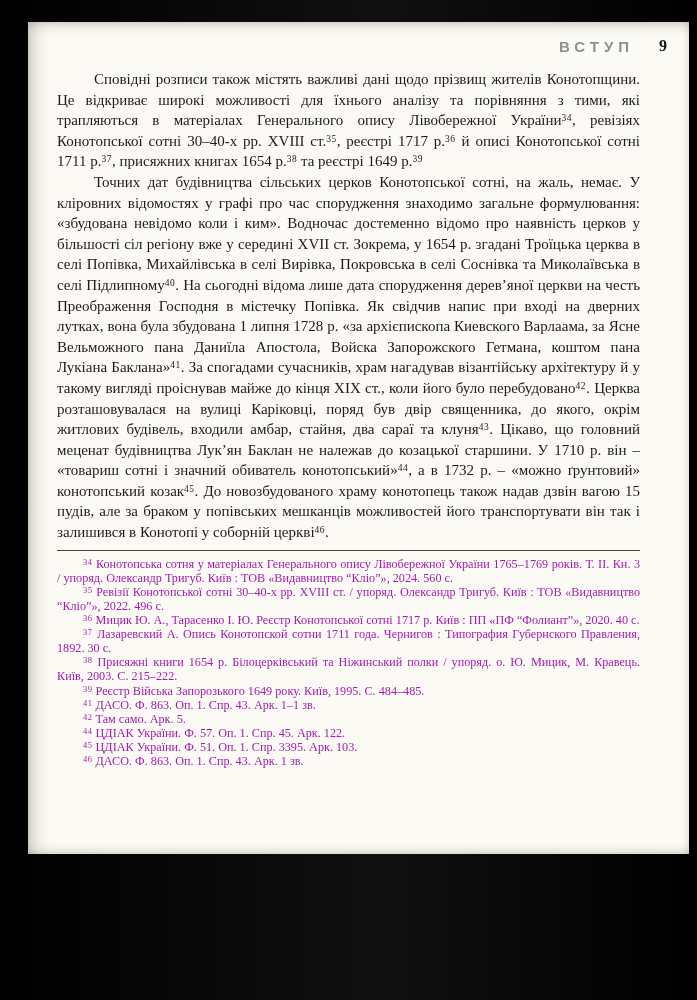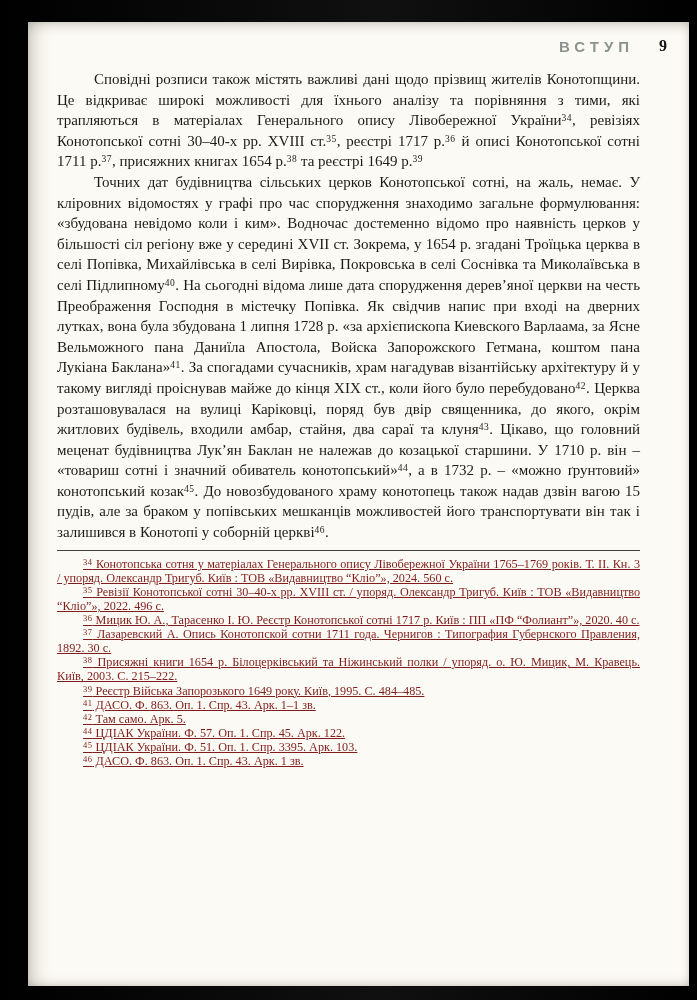--- a/index.html
+++ b/index.html
@@ -6,21 +6,21 @@
   body {
     width:697px; height:1000px; position:relative; overflow:hidden;
     background:#0a0a0a;
     font-family:"Liberation Serif", serif;
   }
   .scan-surround {
     position:absolute; inset:0;
     background:linear-gradient(90deg,#000 0%,#101010 55%,#000 100%);
   }
   .page {
-    position:absolute; left:28px; top:22px; width:661px; height:964px;
+    position:absolute; left:28px; top:22px; width:661px; height:832px;
     box-sizing:border-box;
     background:#fcfaf4;
     padding:14px 49px 0 29px;
     box-shadow:
       inset 14px 0 20px -12px rgba(60,55,40,0.35),
       inset 0 10px 14px -10px rgba(60,55,40,0.30),
       inset -6px 0 10px -6px rgba(60,55,40,0.18),
       inset 0 -8px 12px -8px rgba(60,55,40,0.22);
   }
   .header-row { position:relative; height:22px; margin-bottom:11px; }
@@ -42,23 +42,22 @@
   .para { margin:0; text-indent:37px; }
   .it { }
   sup.fnref {
     font-size:9.5px; line-height:0; vertical-align:4px; letter-spacing:0.5px;
   }
   .fn-rule {
     border:none; border-top:1px solid #45413a;
     margin:7px 0 6px 0; width:100%;
   }
   .footnotes {
-    font-size:12.2px; line-height:14.1px; color:#7f1d1d;
+    font-size:12.2px; line-height:14.1px; color:#a21caf;
     text-align:justify;
-    text-decoration:underline;
   }
   .fn { margin:0; text-indent:26px; }
   .fn sup.fnref { font-size:8.5px; vertical-align:3px; }
 </style>
 </head>
 <body>
 
 <div class="scan-surround"></div>
 
 <div class="page">

